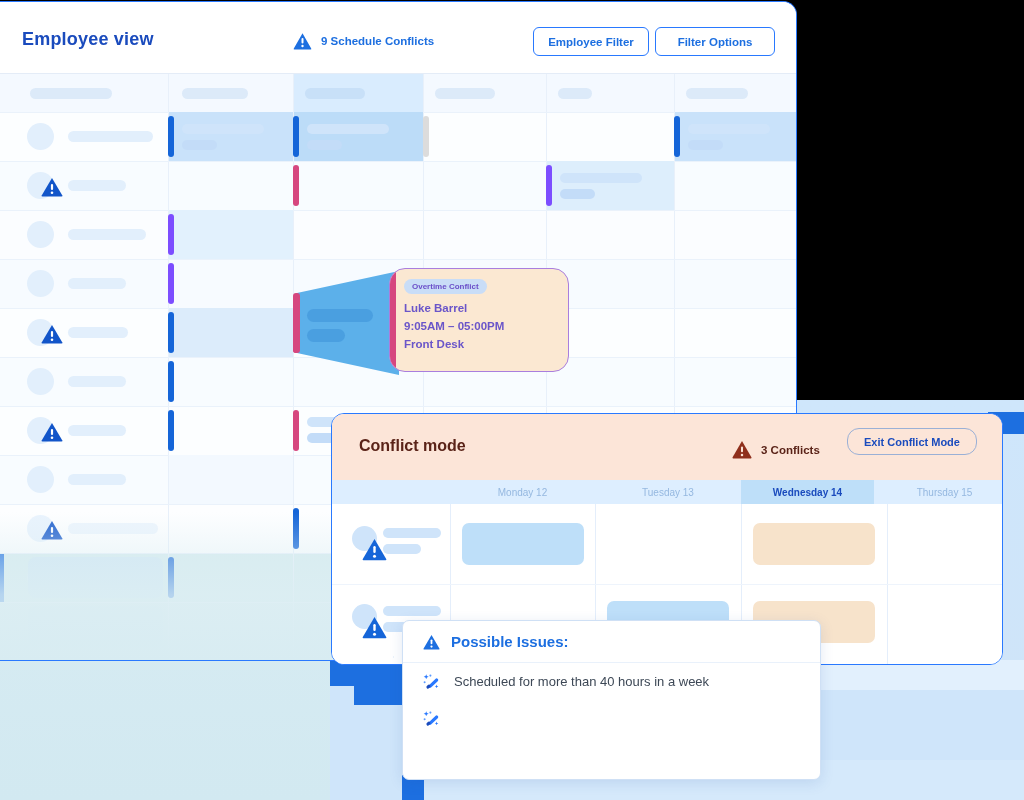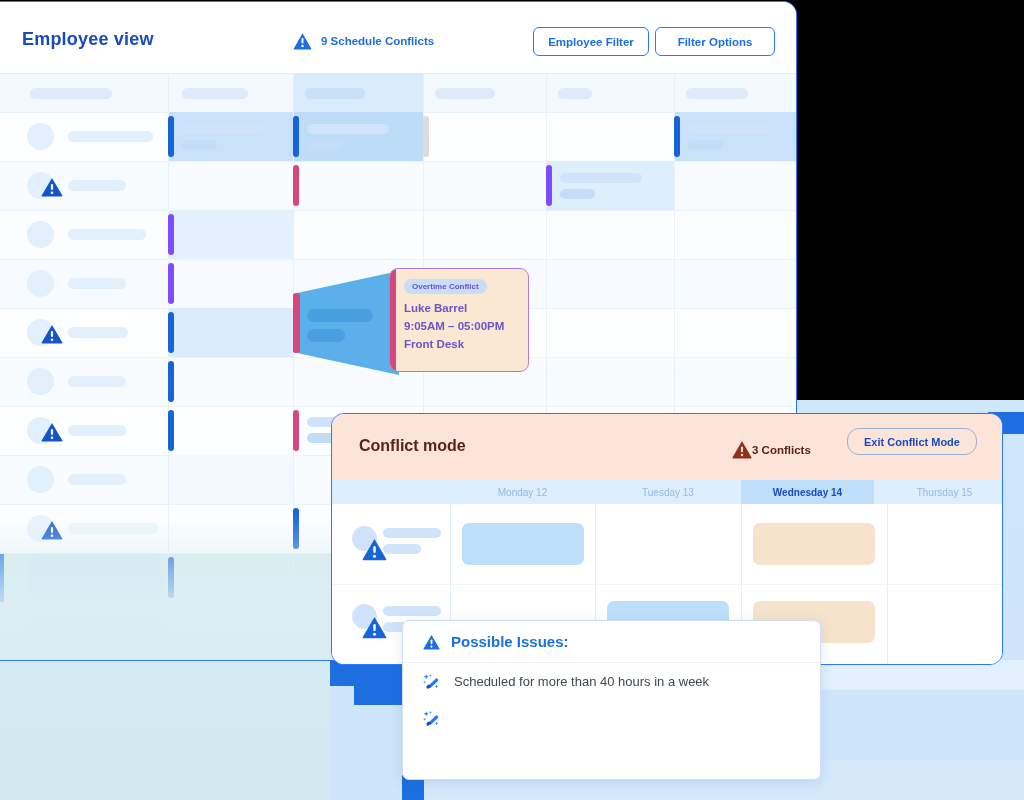--- a/index.html
+++ b/index.html
@@ -94,22 +94,22 @@
 
   .fade-bottom{
     position:absolute;left:0;bottom:0;width:797px;height:150px;
     background:linear-gradient(180deg,rgba(222,238,243,0) 0%,rgba(220,238,243,.80) 55%,rgba(216,236,242,1) 100%);
     pointer-events:none;
   }
 
   
   .cone{position:absolute;left:293px;top:271px;width:106px;height:104px;}
   .tip-card{
-    position:absolute;left:389px;top:268px;width:140px;height:104px;
-    background:#fbe8d2;border:1.3px solid #a97ede;border-radius:9px;
+    position:absolute;left:389px;top:268px;width:180px;height:104px;
+    background:#fbe8d2;border:1.3px solid #a97ede;border-radius:16px;
     box-sizing:border-box;overflow:hidden;
   }
   .tip-accent{position:absolute;left:0;top:0;width:6px;height:100%;background:#d6477f;}
   .tip-badge{
     position:absolute;left:14px;top:10px;height:15px;padding:0 8px;
     background:#c9ddf7;border-radius:8px;
     display:flex;align-items:center;font-size:8px;font-weight:bold;color:#6b4fc9;
     white-space:nowrap;
   }
   .tip-line{position:absolute;left:14px;font-size:11.5px;font-weight:bold;color:#6a55c9;white-space:nowrap;}
@@ -118,21 +118,21 @@
   .conflict-card{
     position:absolute;left:331px;top:413px;width:672px;height:252px;
     background:#fff;border:1.3px solid #2979ff;border-radius:13px;
     overflow:hidden;box-sizing:border-box;
   }
   .cc-header{
     position:relative;height:66px;background:#fce5d8;
     display:flex;align-items:center;
   }
   .cc-title{position:absolute;left:27px;top:23px;font-size:16px;font-weight:bold;color:#5a2318;}
-  .cc-conf{position:absolute;left:400px;top:26px;display:flex;align-items:center;justify-content:space-between;}
+  .cc-conf{position:absolute;left:400px;top:26px;display:flex;align-items:center;gap:9px;justify-content:space-between;}
   .cc-conf-text{font-size:11.5px;font-weight:bold;color:#5a2318;}
   .cc-exit{
     position:absolute;left:515px;top:14px;width:130px;height:27px;
     border:1.3px solid #9ab0d6;border-radius:12px;background:#fce5d8;
     display:flex;align-items:center;justify-content:center;
     font-size:11px;font-weight:bold;color:#1a4bbd;box-sizing:border-box;cursor:pointer;
   }
   .cc-daysrow{position:relative;height:24px;background:#ddeeff;}
   .cc-day{
     position:absolute;top:0;height:24px;display:flex;align-items:center;justify-content:center;

